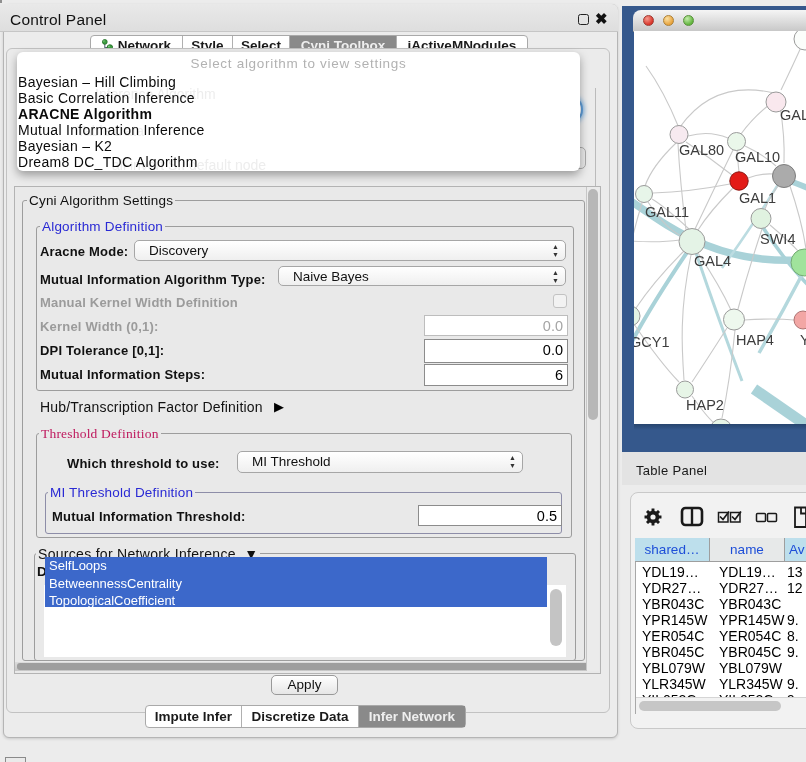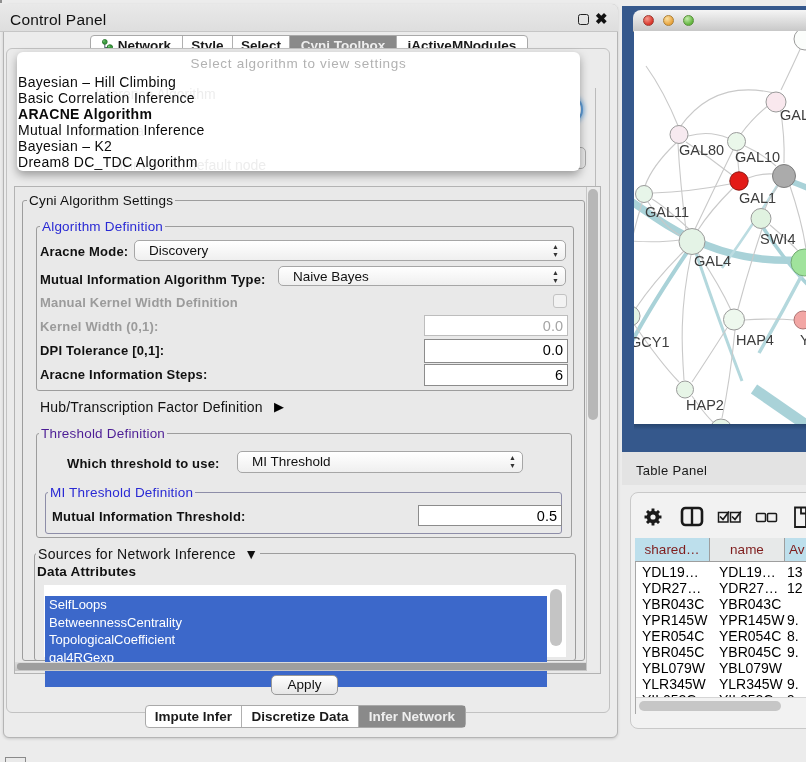--- a/index.html
+++ b/index.html
@@ -26,33 +26,33 @@
 
 #scrollpane{left:14px;top:186px;width:585px;height:486px;border:1px solid #b3b3b3;background:#e9e9e9;}
 #vscroll{left:586px;top:187px;width:12px;height:484px;background:#ebebeb;border-left:1px solid #c6c6c6;}
 #vthumb{left:588px;top:189px;width:10px;height:231px;background:#b7b7b7;border-radius:5px;}
 #hscroll{left:15px;top:662px;width:583px;height:9px;background:linear-gradient(#dcdcdc,#c6c6c6);}
 #hthumb{left:17px;top:663px;width:573px;height:7px;background:#9e9e9e;border-radius:3px;}
 
 .grp{position:absolute;border:1px solid #9d9d9d;border-radius:3px;}
 .grplabel{position:absolute;font-size:13.5px;letter-spacing:0.2px;background:#e9e9e9;padding:0 2px;white-space:nowrap;}
 .blue{color:#2a2ad4;}
-.green{color:#4c1d95;}
+.green{color:#be185d;font-family:Liberation Serif, serif;}
 .lbl{position:absolute;font-size:13px;letter-spacing:0.2px;font-weight:bold;color:#111;white-space:nowrap;}
 .dis{color:#9b9b9b;}
 .combo{position:absolute;background:linear-gradient(#ffffff,#efefef);border:1px solid #a6a6a6;border-radius:5px;font-size:13.5px;color:#111;}
 .combo .v{position:absolute;left:14px;top:2px;}
 .combo .ar{position:absolute;right:6px;top:2px;font-size:7px;color:#333;line-height:7.5px;text-align:center;letter-spacing:0;}
 .field{position:absolute;background:#fff;border:1px solid #8c8c8c;font-size:14.5px;color:#000;}
 .field .v{position:absolute;right:4px;top:2px;}
 .fielddis{border:1px solid #bdbdbd;}
 .fielddis .v{color:#a5a5a5;}
 
 #datalist{left:44px;top:585px;width:522px;height:72px;background:#fff;}
-#bluesel{left:45px;top:596px;width:502px;height:91px;background:#3c68ca;}
+#bluesel{left:45px;top:557px;width:502px;height:50px;background:#3c68ca;}
 #bluesel div{font-size:13px;color:#fff;padding-left:4px;height:17.6px;line-height:17.6px;white-space:nowrap;}
 #listthumb{left:550px;top:589px;width:12px;height:57px;background:#c4c4c4;border-radius:6px;}
 
 #applybtn{left:271px;top:675px;width:65px;height:18px;background:linear-gradient(#ffffff,#e6e6e6);border:1px solid #999;border-radius:5px;text-align:center;font-size:13.5px;color:#111;line-height:18px;}
 
 #bottabs{left:145px;top:705px;height:21px;}
 #bottabs .tab{height:21px;}
 
 #popup{left:17px;top:52px;width:563px;height:119px;background:#fff;border-radius:6px;box-shadow:0 4px 10px rgba(0,0,0,0.35);}
 #popup .prompt{position:absolute;left:0;top:4px;width:100%;text-align:center;font-size:13.5px;letter-spacing:0.7px;color:#b2b2b2;}
@@ -61,21 +61,21 @@
 #netframe{left:622px;top:6px;width:184px;height:446px;background:#35588c;}
 #nettitle{left:633px;top:10px;width:173px;height:21px;background:linear-gradient(#f5f5f5,#c8c8c8);border-bottom:1px solid #909090;border-radius:8px 0 0 0;}
 .light{position:absolute;top:5px;width:11px;height:11px;border-radius:50%;box-sizing:border-box;}
 #netcanvas{left:634px;top:31px;width:172px;height:393px;background:#fff;overflow:hidden;}
 #netshadow{left:634px;top:424px;width:172px;height:6px;background:linear-gradient(#27456e,#35588c);}
 
 #tpbar{left:622px;top:452px;width:184px;height:33px;background:#e3e3e3;}
 #tpbar .t{position:absolute;left:14px;top:11px;font-size:13px;letter-spacing:0.3px;color:#1a1a1a;}
 #tppanel{left:630px;top:492px;width:184px;height:235px;background:#f2f2f2;border:1px solid #c9c9c9;border-radius:8px;}
 #tptable{left:635px;top:538px;width:171px;height:175px;background:#fff;border-top:1px solid #a8a8a8;border-left:1px solid #a8a8a8;}
-.hcell{position:absolute;top:538px;height:23px;border-right:1px solid #9e9e9e;border-bottom:1px solid #9e9e9e;font-size:13.5px;color:#7f1d1d;text-align:center;line-height:23px;}
+.hcell{position:absolute;top:538px;height:23px;border-right:1px solid #9e9e9e;border-bottom:1px solid #9e9e9e;font-size:13.5px;color:#1d4ed8;text-align:center;line-height:23px;}
 .trow{position:absolute;font-size:14px;color:#000;height:16px;line-height:16px;white-space:nowrap;}
 #tphs{left:636px;top:697px;width:170px;height:16px;background:#f2f2f2;border-top:1px solid #d5d5d5;}
 #tphsthumb{left:639px;top:701px;width:142px;height:10px;background:#c6c6c6;border-radius:5px;}
 
 #blbox{left:5px;top:757px;width:19px;height:10px;background:#eaeaea;border:1.5px solid #8a8a8a;}
 svg text{font-family:"Liberation Sans",sans-serif;}
 </style>
 </head>
 <body>
 <div id="root">
@@ -134,21 +134,21 @@
   <div class="lbl dis" style="left:40px;top:319px;">Kernel Width (0,1):</div>
   <div class="field fielddis" style="left:424px;top:315px;width:142px;height:19px;">
       <span class="v">0.0</span>
     </div>
 
   <div class="lbl" style="left:40px;top:343px;">DPI Tolerance [0,1]:</div>
   <div class="field" style="left:424px;top:339px;width:142px;height:22px;">
       <span class="v">0.0</span>
     </div>
 
-  <div class="lbl" style="left:40px;top:367px;">Aracne Information Steps:</div>
+  <div class="lbl" style="left:40px;top:367px;">Mutual Information Steps:</div>
   <div class="field" style="left:424px;top:364px;width:142px;height:20px;">
       <span class="v">6</span>
     </div>
 
   <div class="lbl" style="left:40px;top:399px;font-size:14px;font-weight:normal;">Hub/Transcription Factor Definition</div>
   <div class="abs" style="left:274px;top:399px;font-size:13px;color:#000;">▶</div>
 
   <div class="grp" style="left:36px;top:433px;width:534px;height:103px;"></div>
   <div class="grplabel green" style="left:39px;top:426px;">Threshold Definition</div>
 

